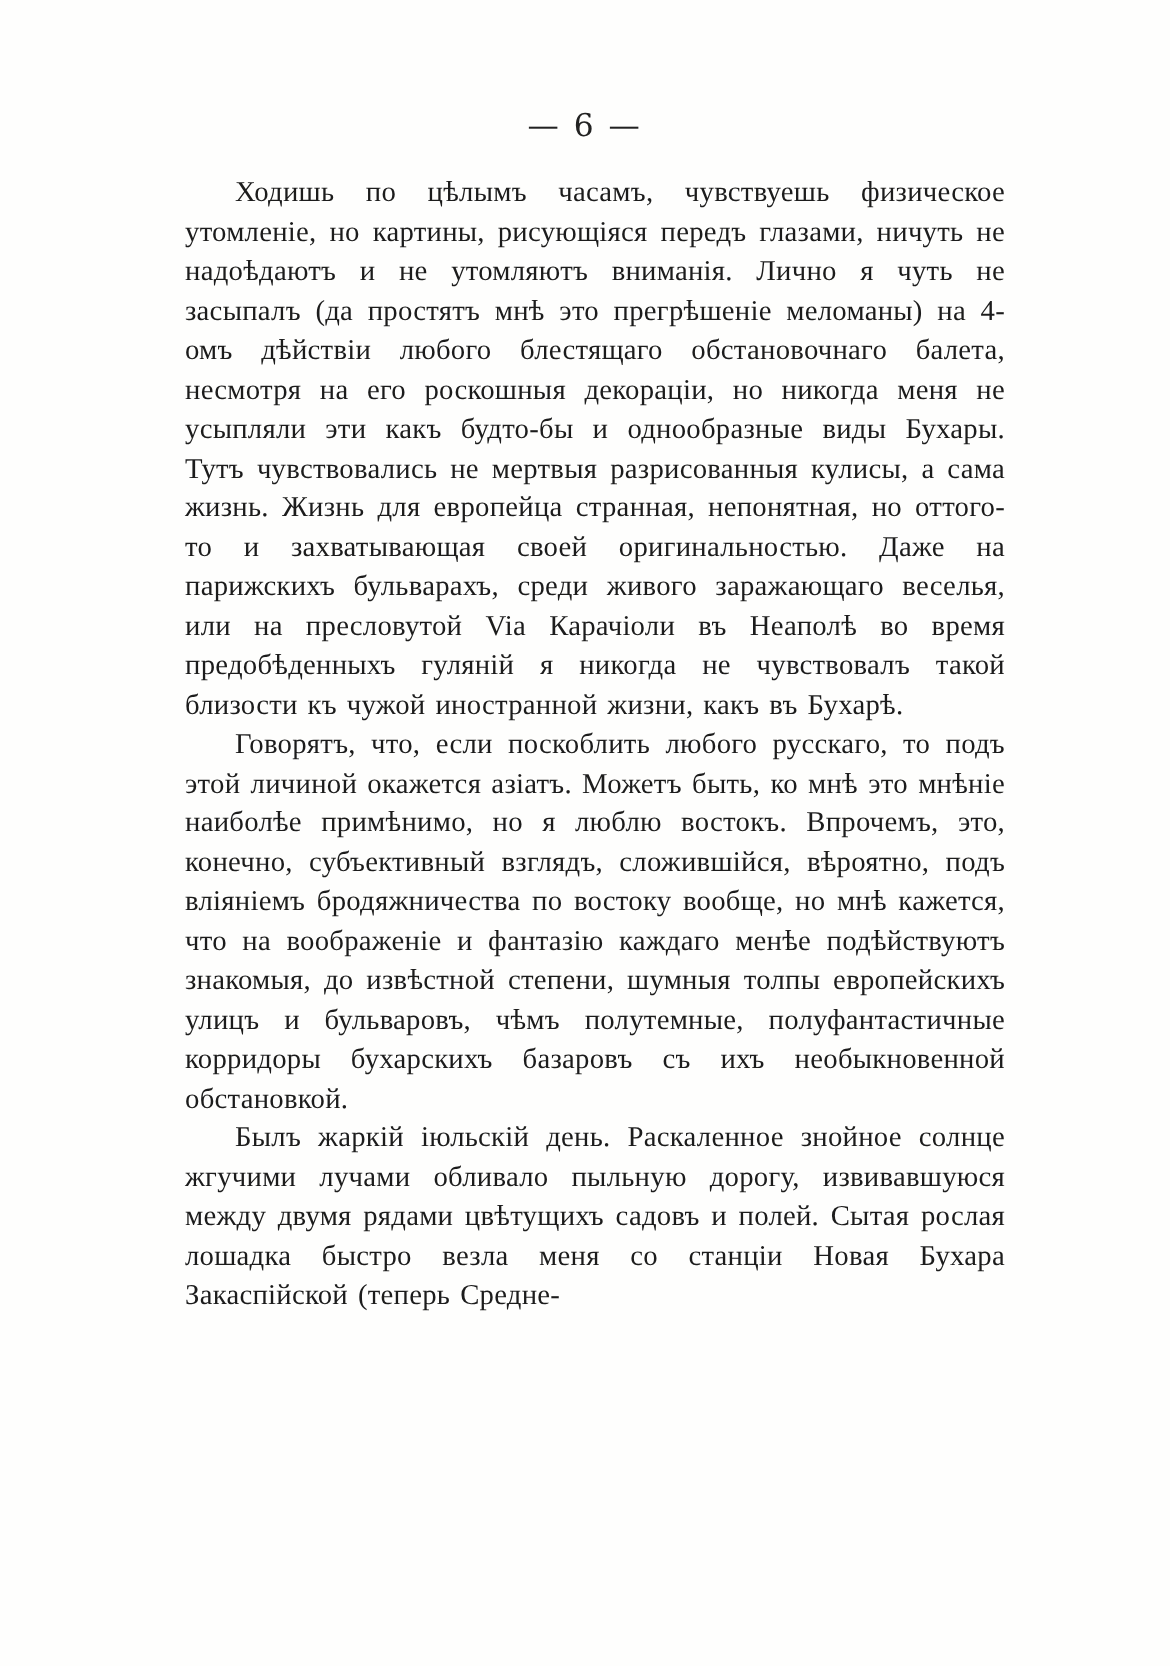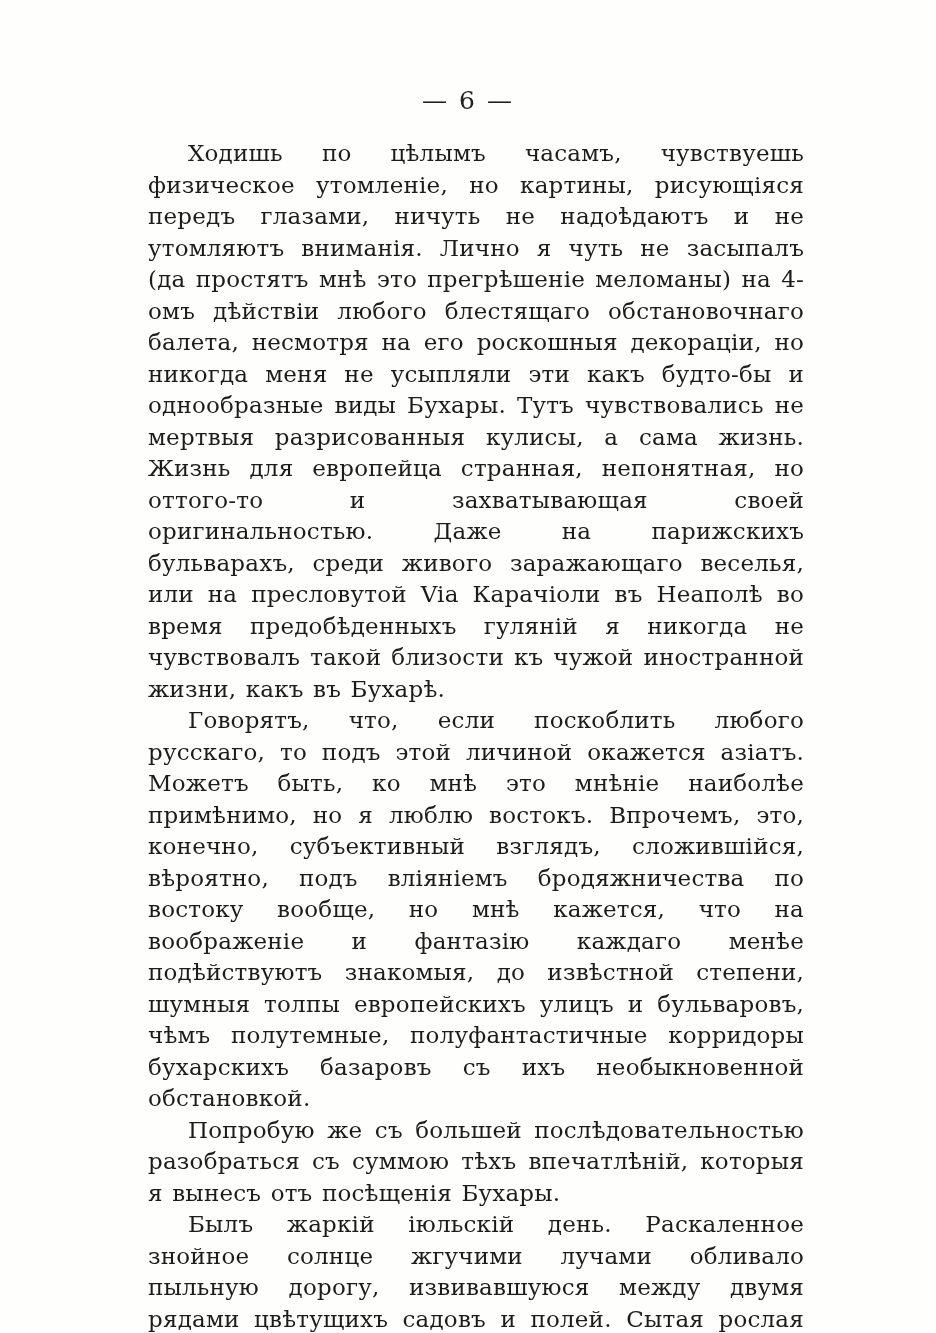--- a/index.html
+++ b/index.html
@@ -36,27 +36,27 @@
   }
   .text-block p {
     margin: 0;
     font-size: 23px;
     line-height: 31.5px;
     text-align: justify;
     text-justify: inter-word;
     text-indent: 40px;
     word-spacing: 2px;
     letter-spacing: 0.2px;
+    font-family: Liberation Serif, serif;
   }
 </style>
 </head>
 <body>
 
 <div class="page">
   <div class="page-header">—  6  —</div>
 
   <div class="text-block">
     <p>Ходишь по цѣлымъ часамъ, чувствуешь физическое утомленіе, но картины, рисующіяся передъ глазами, ничуть не надоѣдаютъ и не утомляютъ вниманія. Лично я чуть не засыпалъ (да простятъ мнѣ это прегрѣшеніе меломаны) на 4-омъ дѣйствіи любого блестящаго обстановочнаго балета, несмотря на его роскошныя декораціи, но никогда меня не усыпляли эти какъ будто-бы и однообразные виды Бухары. Тутъ чувствовались не мертвыя разрисованныя кулисы, а сама жизнь. Жизнь для европейца странная, непонятная, но оттого-то и захватывающая своей оригинальностью. Даже на парижскихъ бульварахъ, среди живого заражающаго веселья, или на пресловутой Via Карачіоли въ Неаполѣ во время предобѣденныхъ гуляній я никогда не чувствовалъ такой близости къ чужой иностранной жизни, какъ въ Бухарѣ.</p>
     <p>Говорятъ, что, если поскоблить любого русскаго, то подъ этой личиной окажется азіатъ. Можетъ быть, ко мнѣ это мнѣніе наиболѣе примѣнимо, но я люблю востокъ. Впрочемъ, это, конечно, субъективный взглядъ, сложившійся, вѣроятно, подъ вліяніемъ бродяжничества по востоку вообще, но мнѣ кажется, что на воображеніе и фантазію каждаго менѣе подѣйствуютъ знакомыя, до извѣстной степени, шумныя толпы европейскихъ улицъ и бульваровъ, чѣмъ полутемные, полуфантастичные корридоры бухарскихъ базаровъ съ ихъ необыкновенной обстановкой.</p>
-    <p>Попробую же съ большей послѣдовательностью разобраться съ суммою тѣхъ впечатлѣній, которыя я вынесъ отъ посѣщенія Бухары.</p>
     <p>Былъ жаркій іюльскій день. Раскаленное знойное солнце жгучими лучами обливало пыльную дорогу, извивавшуюся между двумя рядами цвѣтущихъ садовъ и полей. Сытая рослая лошадка быстро везла меня со станціи Новая Бухара Закаспійской (теперь Средне-</p>
   </div>
 </div>
 
 </body></html>

